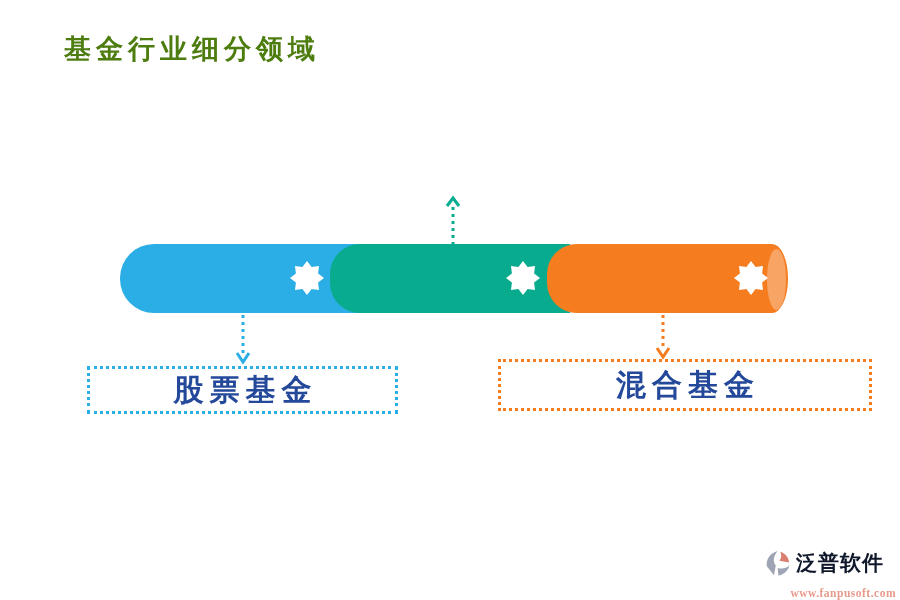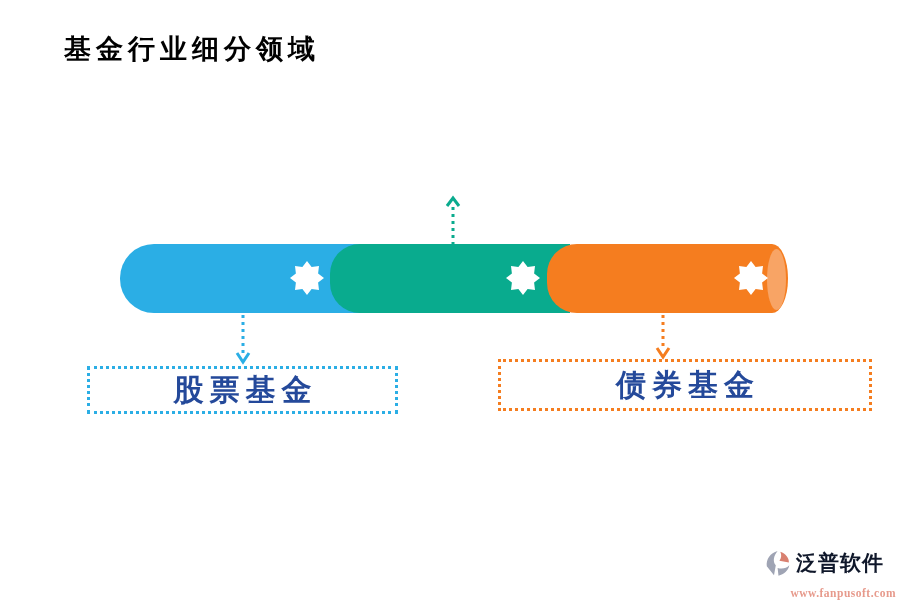--- a/index.html
+++ b/index.html
@@ -2,21 +2,21 @@
 <html><head>
 <meta charset="utf-8">
 <style>
   html, body { margin:0; padding:0; background:#fff; }
   .stage {
     position:relative; width:900px; height:600px; background:#ffffff;
     overflow:hidden; font-family:"Liberation Serif","DejaVu Serif",serif;
   }
   .title {
     position:absolute; left:64px; top:31px; margin:0;
-    font-size:27px; font-weight:bold; color:#000000; letter-spacing:5px;
+    font-size:27px; font-weight:bold; color:#4d7c0f; letter-spacing:5px;
     white-space:nowrap;
   }
   
   .box {
     position:absolute; display:flex; align-items:center; justify-content:center;
     background:#ffffff;
   }
   .box .box-label {
     font-size:30px; font-weight:bold; color:#24499A; letter-spacing:6px;
     white-space:nowrap; text-indent:6px;
@@ -94,21 +94,21 @@
   <svg class="arrow" style="left:655px; top:315px;" width="16" height="45">
     <line class="dash orange" x1="8" y1="0" x2="8" y2="33"></line>
     <path class="head orange" d="M2 33 L8 42 L14 33"></path>
   </svg>
 
   <div class="box box-bl">
     <span class="box-label">股票基金</span>
   </div>
 
   <div class="box box-br">
-    <span class="box-label">债券基金</span>
+    <span class="box-label">混合基金</span>
   </div>
 
   <div class="watermark">
     <div class="wm-row">
       <svg class="wm-logo" viewBox="0 0 30 30">
         <path fill="#9FA4B4" d="M14 1 C6 3 1 10 2 18 L10 28 L12 17 C8 12 10 6 14 1 Z"></path>
         <path fill="#D98070" d="M17 2 C23 4 27 9 26.5 14 L16 12 C18.5 9 18.5 5 17 2 Z"></path>
         <path fill="#9FA4B4" d="M27 17 C26 23 21 27 15 28.5 L14 20 C19 21.5 24 20.5 27 17 Z"></path>
       </svg>
       <span class="wm-brand">泛普软件</span>

